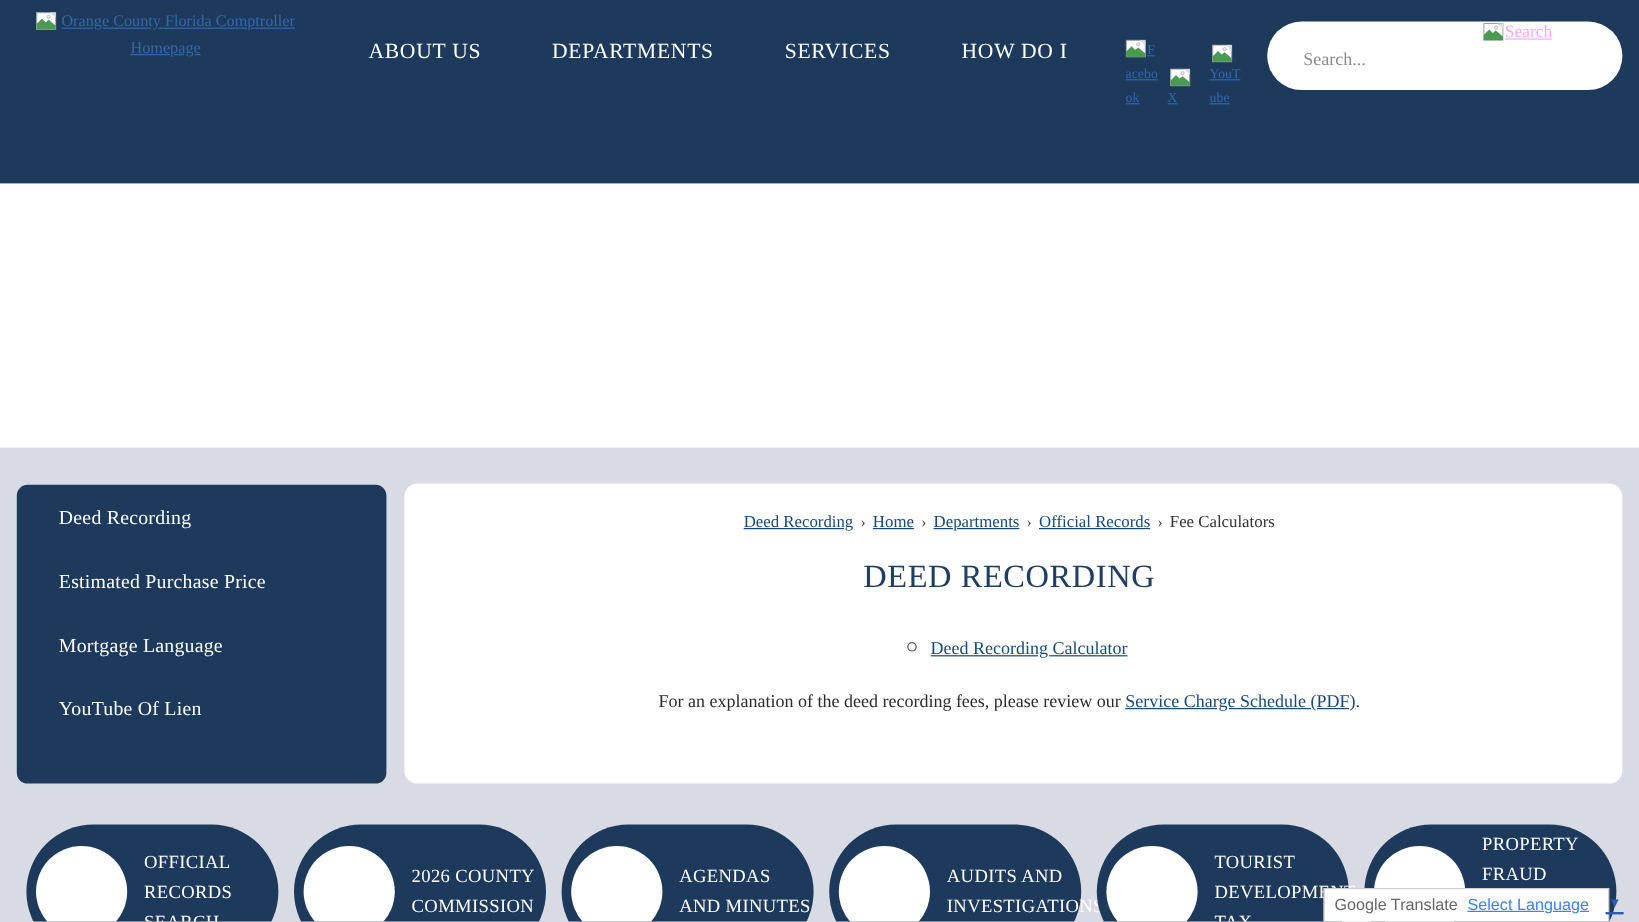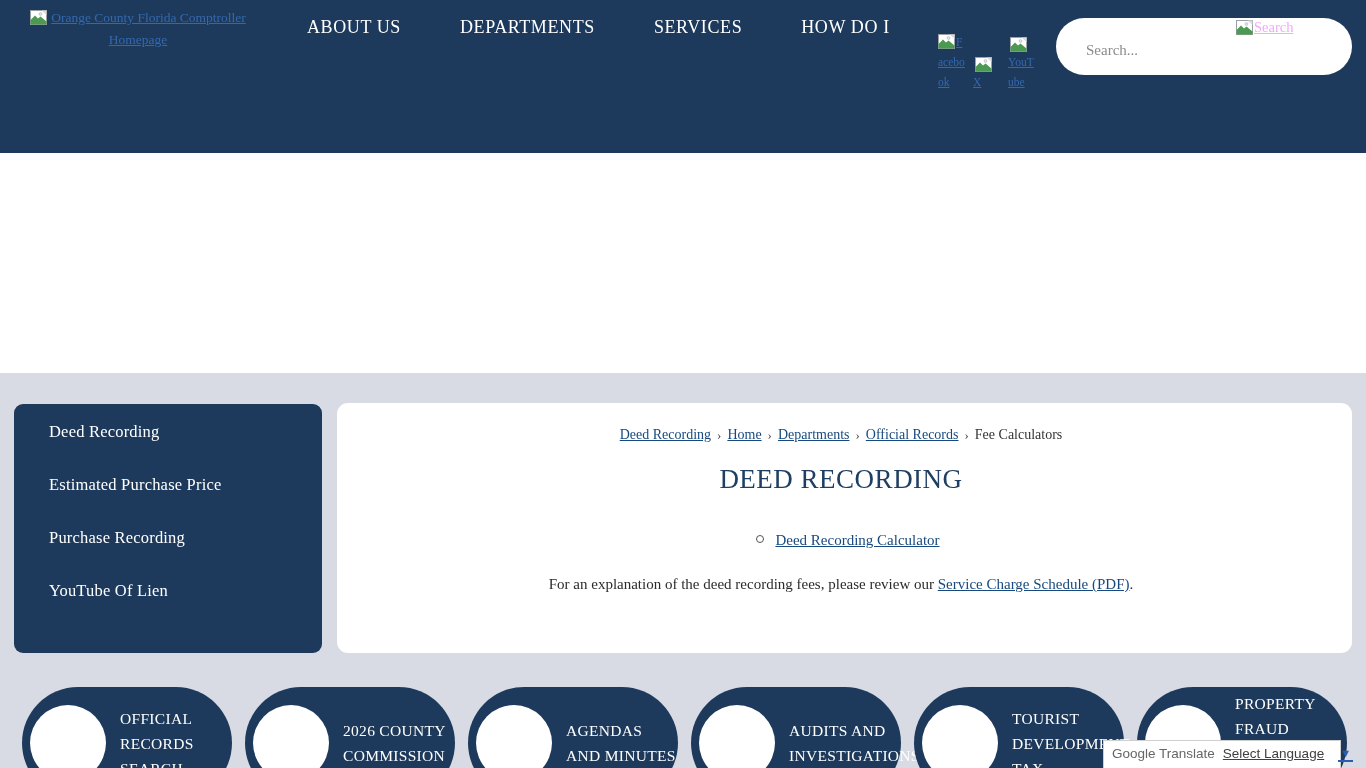--- a/index.html
+++ b/index.html
@@ -21,21 +21,21 @@
     position: absolute; left: 14px; top: 7px; width: 248px;
     text-align: center; font-size: 13.5px; line-height: 22px;
     color: #3468ad; text-decoration: underline;
   }
   .broken-img {
     display: inline-block; width: 17px; height: 15px;
     vertical-align: -3px; margin-right: 4px;
   }
   .broken-img svg { display: block; }
   .main-nav {
-    position: absolute; left: 307px; top: 17px;
+    position: absolute; left: 307px; top: 32px;
     display: flex; gap: 59px; white-space: nowrap; justify-content: space-between;
   }
   .main-nav a {
     color: #ffffff; text-decoration: none;
     font-size: 18px; letter-spacing: .6px;
   }
   .socials {
     position: absolute; left: 938px; top: 32px;
     display: flex; gap: 8px; align-items: flex-end;
   }
@@ -132,21 +132,21 @@
 
   
   .translate {
     position: absolute; left: 1103px; top: 740px; width: 238px; height: 34px;
     background: #ffffff; border: 1px solid #cfcfcf; box-sizing: border-box;
     display: flex; align-items: flex-start; padding: 5px 6px 0 8px;
     font-family: "Liberation Sans", "DejaVu Sans", sans-serif;
     font-size: 13.5px; white-space: nowrap;
   }
   .translate .brand { color: #666; margin-right: 8px; }
-  .translate a { color: #404040; text-decoration: underline; }
+  .translate a { color: #3b82f6; text-decoration: underline; }
   .tr-sep { width: 1px; height: 16px; background: #bbb; margin: 0 6px 0 8px; }
   .tr-arrow {
     color: #2a5db2; font-size: 11px; line-height: 13px;
     border-bottom: 2px solid #2a5db2; padding: 1px 2px 0 2px;
   }
 </style>
 </head>
 <body>
 
 <div class="header">
@@ -208,21 +208,21 @@
           <circle cx="10.5" cy="4" r="1.4" fill="#e8eaed" stroke="#9aa0a6" stroke-width="0.5"></circle>
         </svg></span><span>Search</span>
   </a>
 </div>
 
 <div class="white-band"></div>
 
 <aside class="sidebar">
   <a class="side-item">Deed Recording</a>
   <a class="side-item">Estimated Purchase Price</a>
-  <a class="side-item">Purchase Recording</a>
+  <a class="side-item">Mortgage Language</a>
   <a class="side-item">YouTube Of Lien</a>
 </aside>
 
 <section class="card">
   <div class="breadcrumb">
     <a>Deed Recording</a><span class="crumb-sep">›</span><a>Home</a><span class="crumb-sep">›</span><a>Departments</a><span class="crumb-sep">›</span><a>Official Records</a><span class="crumb-sep">›</span><span>Fee Calculators</span>
   </div>
 
   <h1 class="page-title">DEED RECORDING</h1>
 

